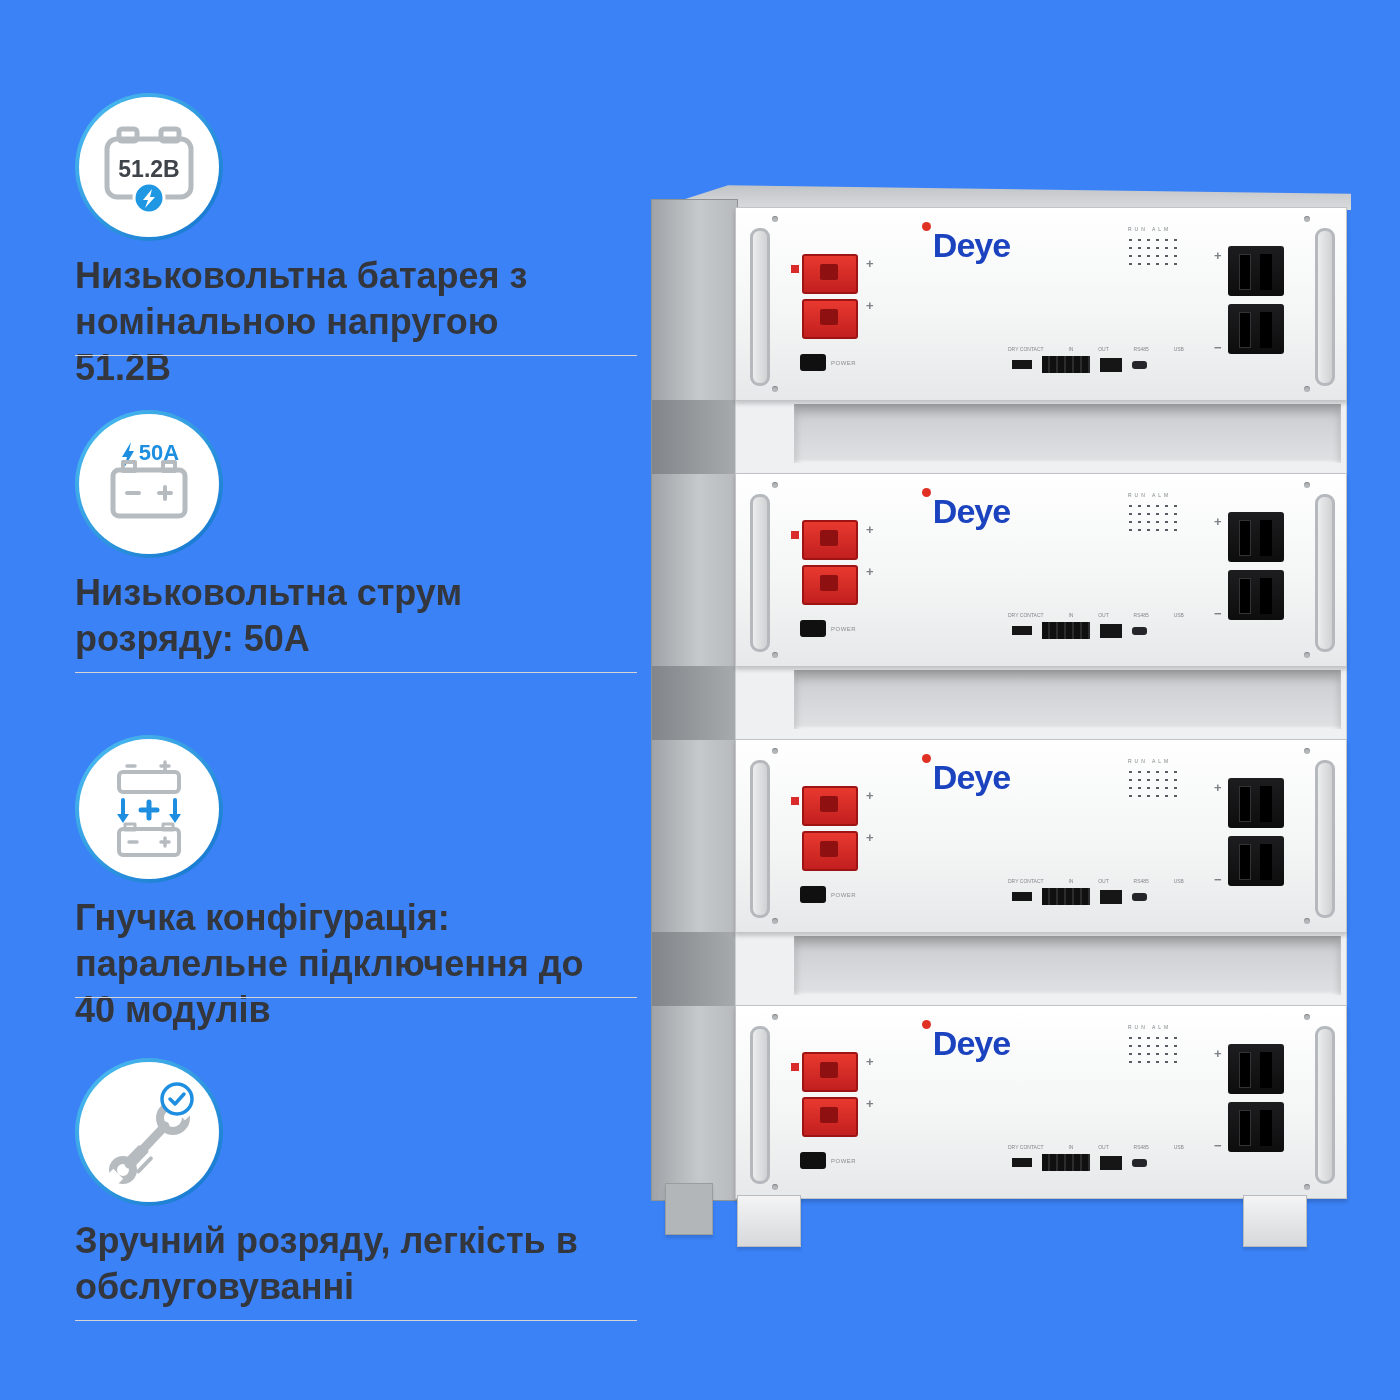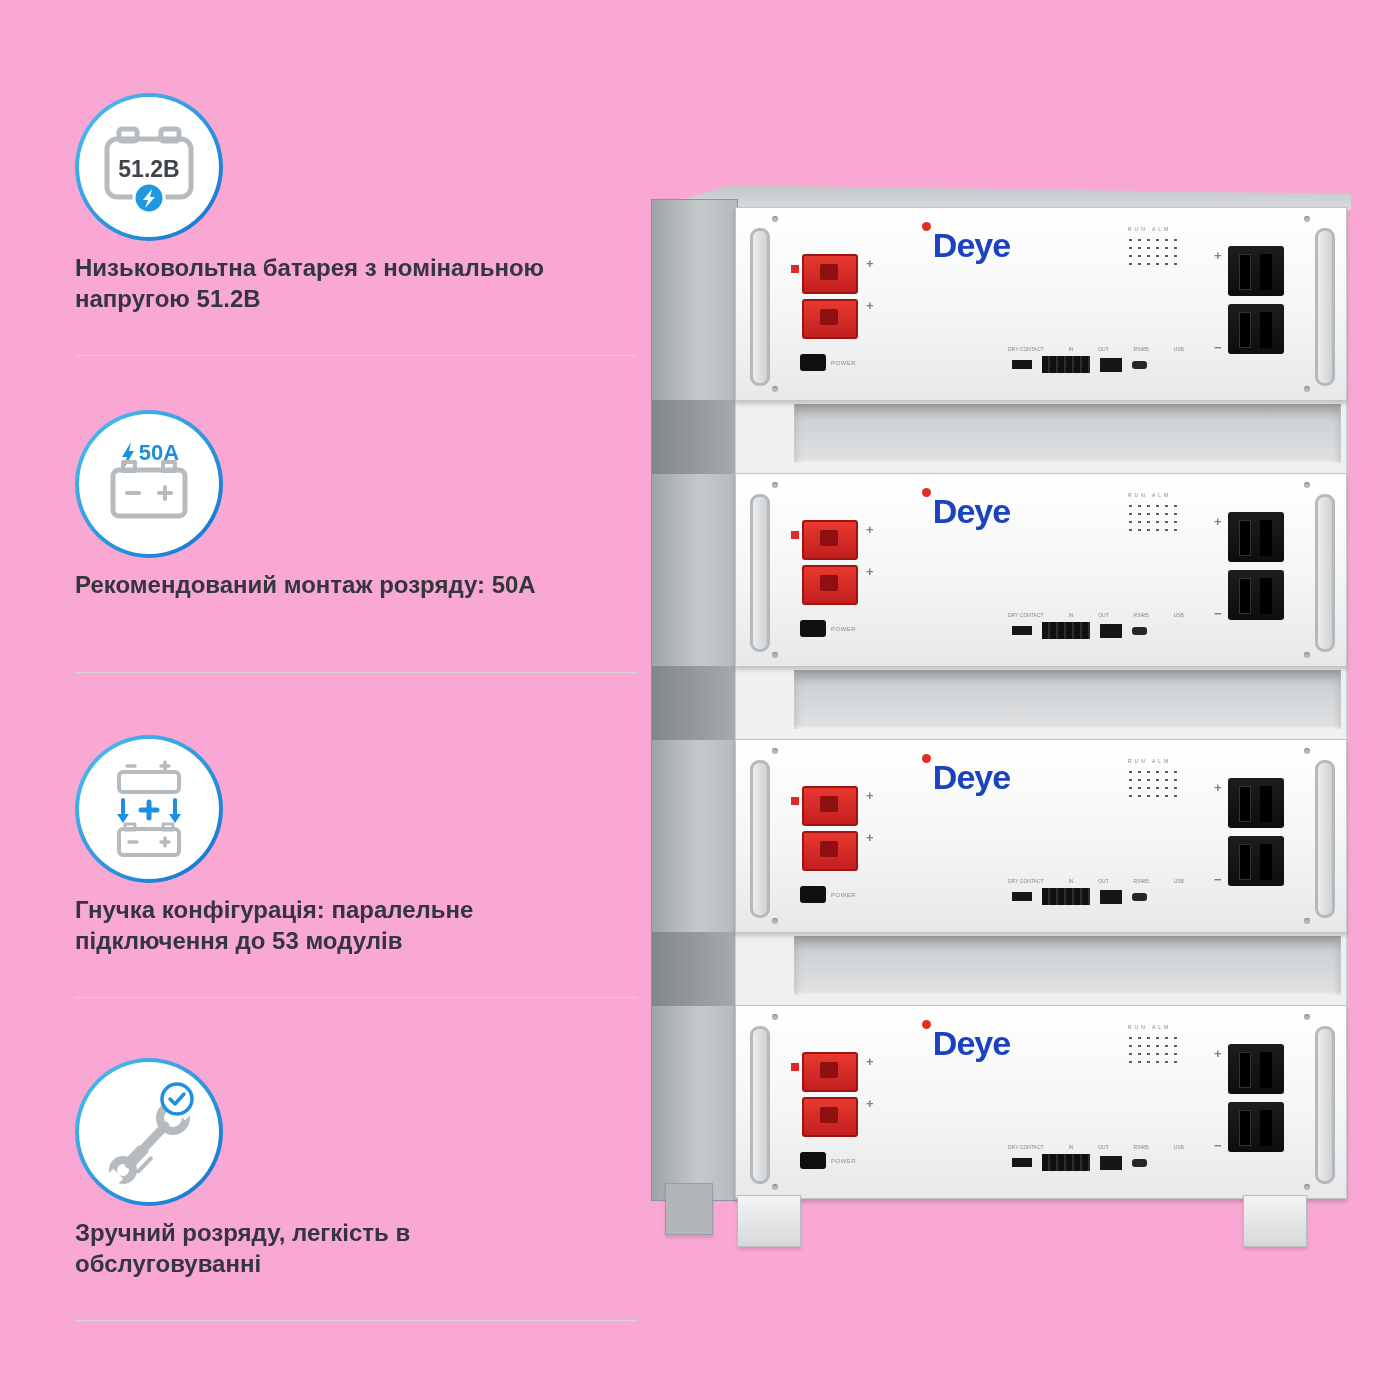--- a/index.html
+++ b/index.html
@@ -1,30 +1,30 @@
 <!DOCTYPE html>
 <html><head>
 <meta charset="utf-8">
 <style>
   html,body{margin:0;padding:0;background:#fff;}
   body{font-family:"Liberation Sans", sans-serif;}
-  .page{position:relative;width:1400px;height:1400px;background:#f9a8d4;overflow:hidden;}
+  .page{position:relative;width:1400px;height:1400px;background:#3b82f6;overflow:hidden;}
 
   
   .feature{position:absolute;left:75px;width:562px;}
   .icon-circle{
     position:absolute;top:0;left:0;width:140px;height:140px;border-radius:50%;
     border:4px solid transparent;
     background:linear-gradient(#ffffff,#ffffff) padding-box,
                linear-gradient(135deg,#4fc0f2 0%,#1272cd 100%) border-box;
     display:flex;align-items:center;justify-content:center;
   }
   .feature-text{
     position:absolute;top:160px;left:0;width:515px;margin:0;
-    font-size:24px;font-weight:700;line-height:1.28;color:#33363c;
+    font-size:36px;font-weight:700;line-height:1.28;color:#33363c;
   }
   .divider{position:absolute;top:262px;left:0;width:562px;height:1px;background:#d5d5d5;}
 
   .badge-text{font:700 23px "Liberation Sans",sans-serif;fill:#3f444a;}
   .badge-blue{font:700 22px "Liberation Sans",sans-serif;fill:#1e8fe0;}
   .gray-line{stroke:#b6bbc0;fill:none;stroke-linecap:round;stroke-linejoin:round;}
   .blue-line{stroke:#1e8fe0;fill:none;stroke-linecap:round;stroke-linejoin:round;}
 
   
   .stack{position:absolute;left:645px;top:183px;width:712px;height:1075px;}
@@ -116,21 +116,21 @@
         <polygon points="48,24 39,39 44,39 41,50 51,33 46,33" fill="#1e8fe0"></polygon>
         <text x="76" y="42" text-anchor="middle" class="badge-blue">50A</text>
         <rect class="gray-line" x="40" y="44" width="12" height="9" stroke-width="4"></rect>
         <rect class="gray-line" x="80" y="44" width="12" height="9" stroke-width="4"></rect>
         <rect class="gray-line" x="30" y="52" width="72" height="46" rx="6" stroke-width="5" fill="#fff"></rect>
         <line class="gray-line" x1="44" y1="75" x2="56" y2="75" stroke-width="4"></line>
         <line class="gray-line" x1="76" y1="75" x2="88" y2="75" stroke-width="4"></line>
         <line class="gray-line" x1="82" y1="69" x2="82" y2="81" stroke-width="4"></line>
       </svg>
     </div>
-    <p class="feature-text">Рекомендований монтаж розряду: 50А</p>
+    <p class="feature-text">Низьковольтна струм розряду: 50А</p>
     <div class="divider"></div>
   </section>
 
   <section class="feature" style="top:735px">
     <div class="icon-circle">
       <svg width="132" height="132" viewBox="0 0 132 132">
         <line class="gray-line" x1="44" y1="23" x2="52" y2="23" stroke-width="3.5"></line>
         <line class="gray-line" x1="78" y1="23" x2="86" y2="23" stroke-width="3.5"></line>
         <line class="gray-line" x1="82" y1="19" x2="82" y2="27" stroke-width="3.5"></line>
         <rect class="gray-line" x="36" y="29" width="60" height="20" rx="4" stroke-width="4" fill="#fff"></rect>
@@ -141,21 +141,21 @@
         <line class="blue-line" x1="58" y1="67" x2="74" y2="67" stroke-width="5"></line>
         <line class="blue-line" x1="66" y1="59" x2="66" y2="75" stroke-width="5"></line>
         <rect class="gray-line" x="42" y="81" width="10" height="6" stroke-width="3" fill="#fff"></rect>
         <rect class="gray-line" x="80" y="81" width="10" height="6" stroke-width="3" fill="#fff"></rect>
         <rect class="gray-line" x="36" y="86" width="60" height="26" rx="4" stroke-width="4" fill="#fff"></rect>
         <line class="gray-line" x1="46" y1="99" x2="54" y2="99" stroke-width="3.5"></line>
         <line class="gray-line" x1="78" y1="99" x2="86" y2="99" stroke-width="3.5"></line>
         <line class="gray-line" x1="82" y1="95" x2="82" y2="103" stroke-width="3.5"></line>
       </svg>
     </div>
-    <p class="feature-text">Гнучка конфігурація: паралельне підключення до 53 модулів</p>
+    <p class="feature-text">Гнучка конфігурація: паралельне підключення до 40 модулів</p>
     <div class="divider"></div>
   </section>
 
   <section class="feature" style="top:1058px">
     <div class="icon-circle">
       <svg width="132" height="132" viewBox="0 0 132 132">
         <line class="gray-line" x1="46" y1="98" x2="82" y2="60" stroke-width="9"></line>
         <circle class="gray-line" cx="90" cy="52" r="13" stroke-width="8" fill="#fff"></circle>
         <rect x="94" y="36" width="16" height="15" fill="#ffffff" transform="rotate(45 102 43)"></rect>
         <circle class="gray-line" cx="40" cy="104" r="10" stroke-width="8" fill="#fff"></circle>

